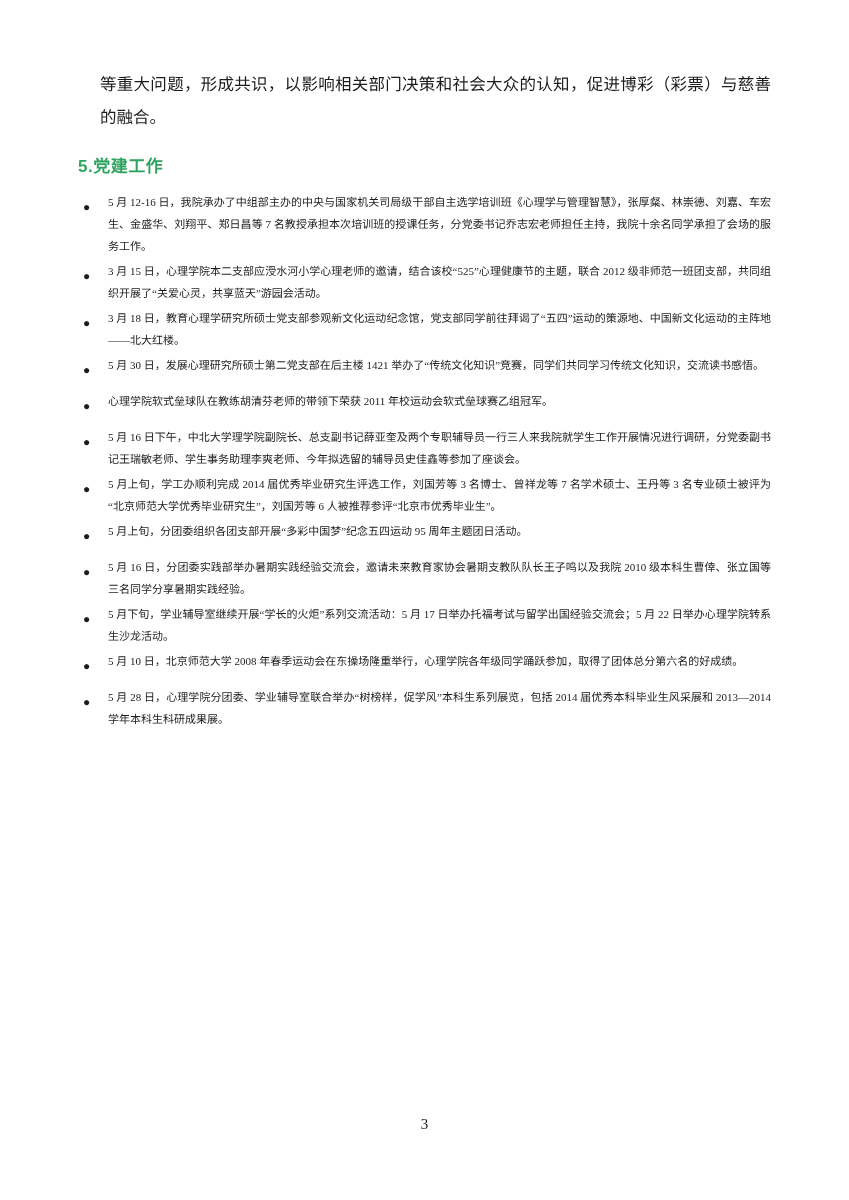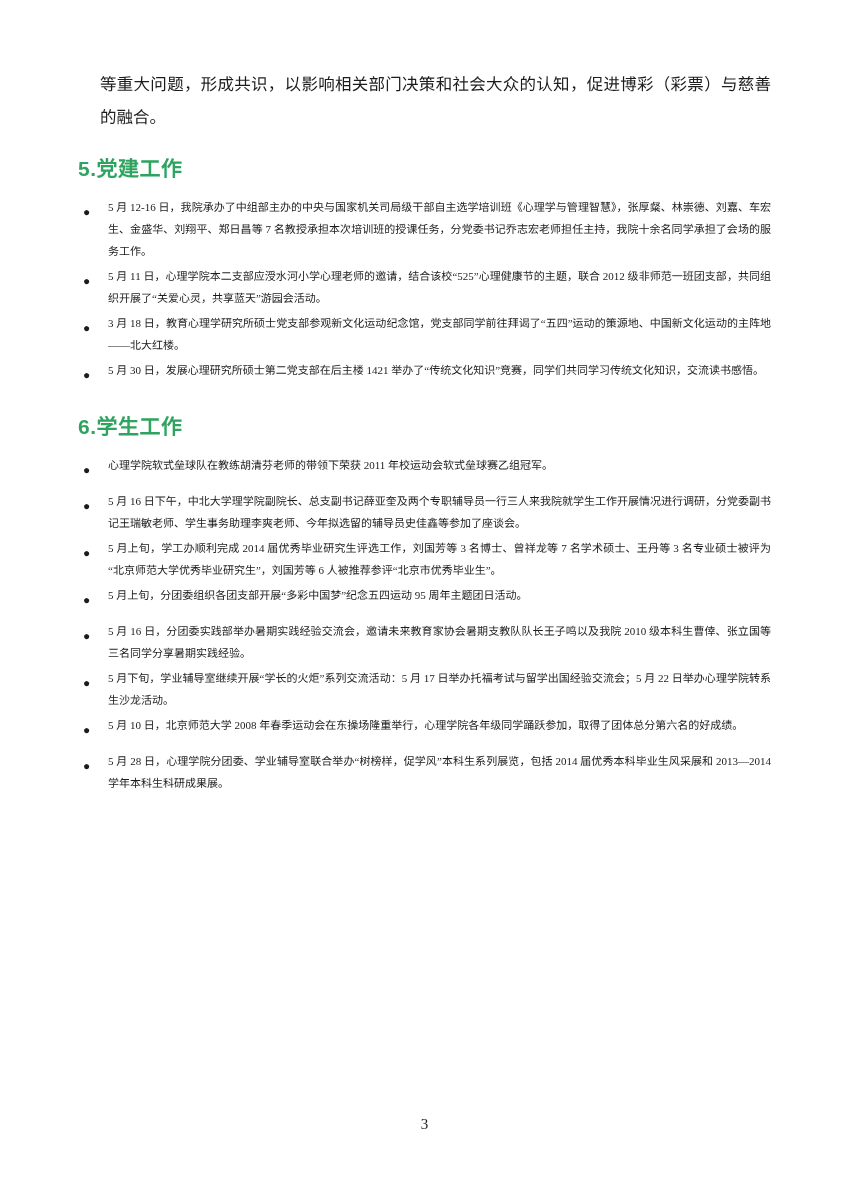--- a/index.html
+++ b/index.html
@@ -22,21 +22,21 @@
   }
   .intro {
     margin: 0 0 0 22px;
     font-size: 16.5px;
     line-height: 2.0;
     text-align: justify;
   }
   .section-heading {
     font-family: "Liberation Sans", "DejaVu Sans", sans-serif;
     font-weight: bold;
-    font-size: 21px;
+    font-size: 17px;
     margin: 18px 0 14px 0;
     letter-spacing: 0.5px;
   }
   .bullet-list {
     margin: 0;
     padding: 0;
     list-style: none;
   }
   .bullet-item {
     display: flex;
@@ -84,33 +84,32 @@
 
     <h2 class="section-heading" style="color:#2fa360">5.党建工作</h2>
 
     <ul class="bullet-list">
       <li class="bullet-item">
         <span class="bullet-marker">●</span>
         <span class="bullet-text">5 月 12-16 日，我院承办了中组部主办的中央与国家机关司局级干部自主选学培训班《心理学与管理智慧》，张厚粲、林崇德、刘嘉、车宏生、金盛华、刘翔平、郑日昌等 7 名教授承担本次培训班的授课任务，分党委书记乔志宏老师担任主持，我院十余名同学承担了会场的服务工作。</span>
       </li>
       <li class="bullet-item">
         <span class="bullet-marker">●</span>
-        <span class="bullet-text">5 月 11 日，心理学院本二支部应涭水河小学心理老师的邀请，结合该校“525”心理健康节的主题，联合 2012 级非师范一班团支部，共同组织开展了“关爱心灵，共享蓝天”游园会活动。</span>
+        <span class="bullet-text">3 月 15 日，心理学院本二支部应涭水河小学心理老师的邀请，结合该校“525”心理健康节的主题，联合 2012 级非师范一班团支部，共同组织开展了“关爱心灵，共享蓝天”游园会活动。</span>
       </li>
       <li class="bullet-item">
         <span class="bullet-marker">●</span>
         <span class="bullet-text">3 月 18 日，教育心理学研究所硕士党支部参观新文化运动纪念馆，党支部同学前往拜谒了“五四”运动的策源地、中国新文化运动的主阵地——北大红楼。</span>
       </li>
       <li class="bullet-item">
         <span class="bullet-marker">●</span>
         <span class="bullet-text">5 月 30 日，发展心理研究所硕士第二党支部在后主楼 1421 举办了“传统文化知识”竞赛，同学们共同学习传统文化知识，交流读书感悟。</span>
       </li>
     </ul>
 
-    <h2 class="section-heading" style="color:#2fa360">6.学生工作</h2>
 
     <ul class="bullet-list">
       <li class="bullet-item">
         <span class="bullet-marker">●</span>
         <span class="bullet-text">心理学院软式垒球队在教练胡清芬老师的带领下荣获 2011 年校运动会软式垒球赛乙组冠军。</span>
       </li>
       <li class="bullet-item">
         <span class="bullet-marker">●</span>
         <span class="bullet-text">5 月 16 日下午，中北大学理学院副院长、总支副书记薛亚奎及两个专职辅导员一行三人来我院就学生工作开展情况进行调研，分党委副书记王瑞敏老师、学生事务助理李爽老师、今年拟选留的辅导员史佳鑫等参加了座谈会。</span>
       </li>

